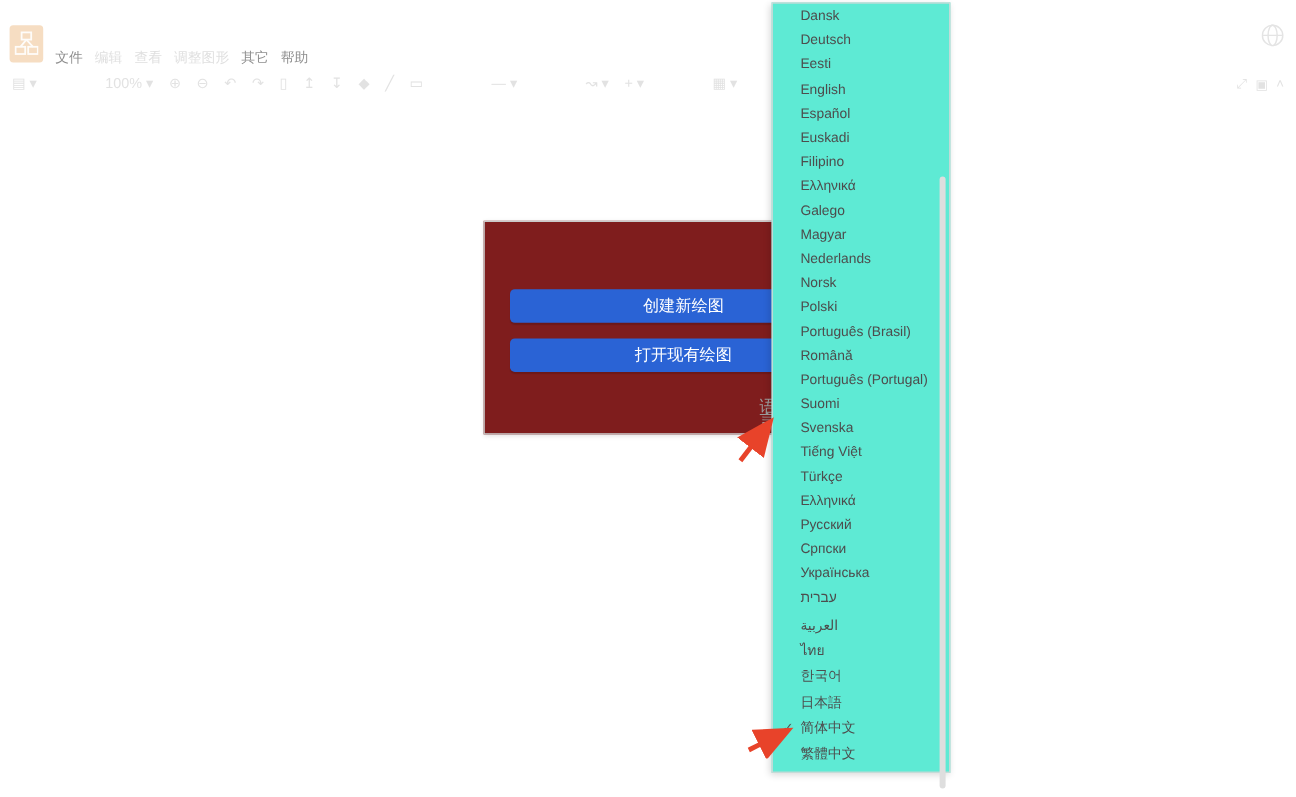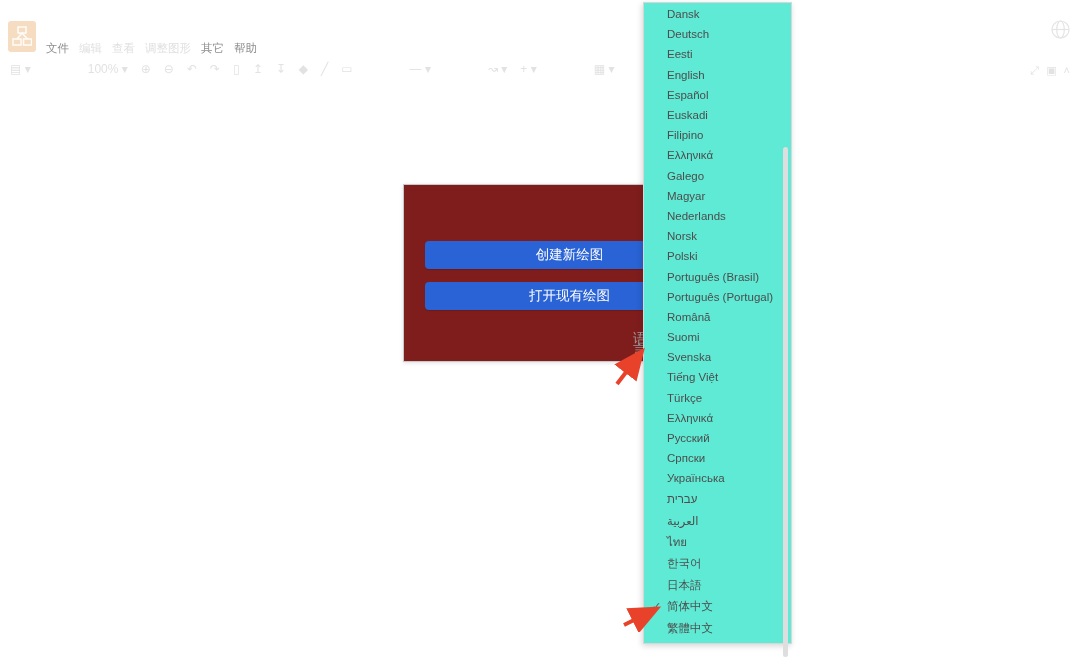--- a/index.html
+++ b/index.html
@@ -167,24 +167,24 @@
         <div class="lang-item">
           <span>Norsk</span>
         </div>
         <div class="lang-item">
           <span>Polski</span>
         </div>
         <div class="lang-item">
           <span>Português (Brasil)</span>
         </div>
         <div class="lang-item">
+          <span>Română</span>
+        </div>
+        <div class="lang-item">
           <span>Português (Portugal)</span>
-        </div>
-        <div class="lang-item">
-          <span>Română</span>
         </div>
         <div class="lang-item">
           <span>Suomi</span>
         </div>
         <div class="lang-item">
           <span>Svenska</span>
         </div>
         <div class="lang-item">
           <span>Tiếng Việt</span>
         </div>

